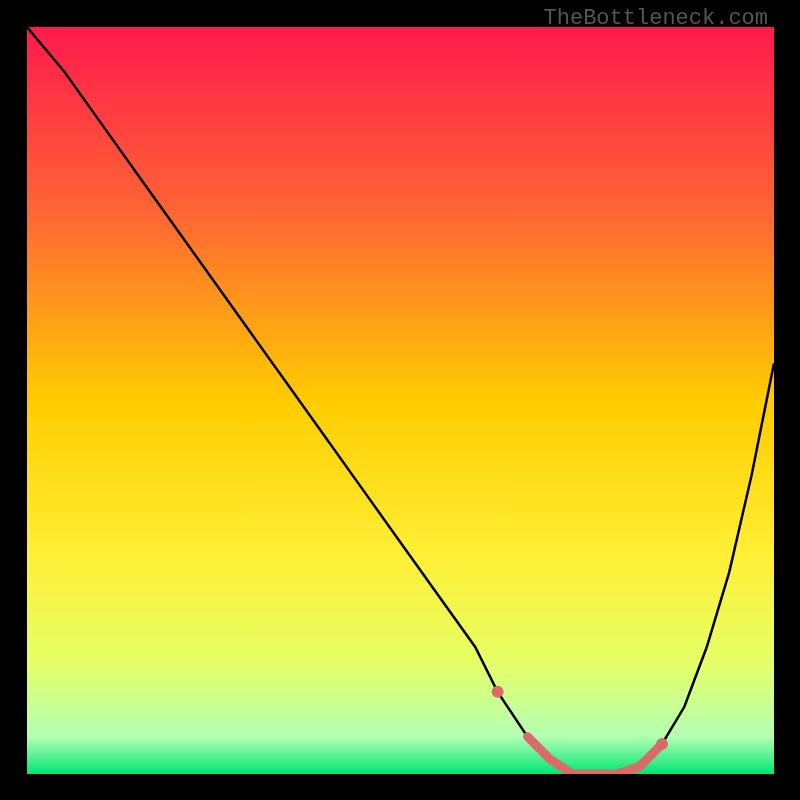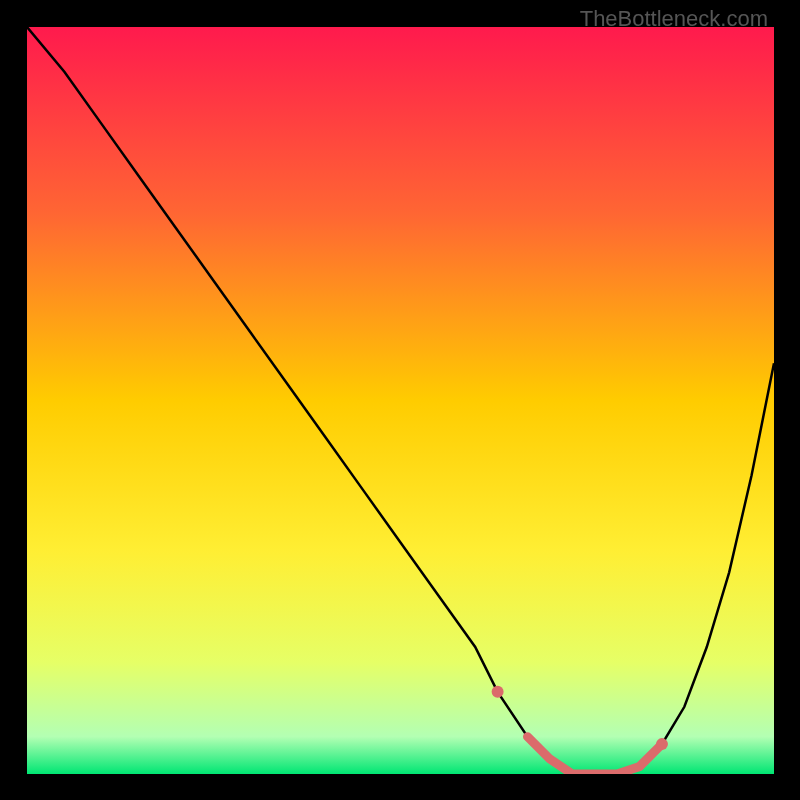--- a/index.html
+++ b/index.html
@@ -1,19 +1,19 @@
 <!DOCTYPE html>
 <html><head>
   <meta charset="utf-8">
   <style>
     body { margin: 0; padding: 0; width: 800px; height: 800px; background: black; }
     .chart-container { position: relative; width: 800px; height: 800px; background: black; }
     .plot-area { position: absolute; left: 27px; top: 27px; width: 747px; height: 747px; }
     .plot-area svg { display: block; }
-    .watermark { position: absolute; top: 6px; right: 32px; font-family: Liberation Sans, sans-serif; font-size: 22px; color: #555; }
+    .watermark { position: absolute; top: 6px; right: 32px; font-family: Liberation Mono, monospace; font-size: 22px; color: #555; }
   </style>
 </head>
 <body>
 
 <div class="chart-container">
   <div class="plot-area">
     <svg id="chart-svg" width="747" height="747" viewBox="0 0 747 747">
         <defs>
           <linearGradient id="bg-grad" x1="0" y1="0" x2="0" y2="1">
             <stop offset="0%" stop-color="#ff1a4d"></stop>

